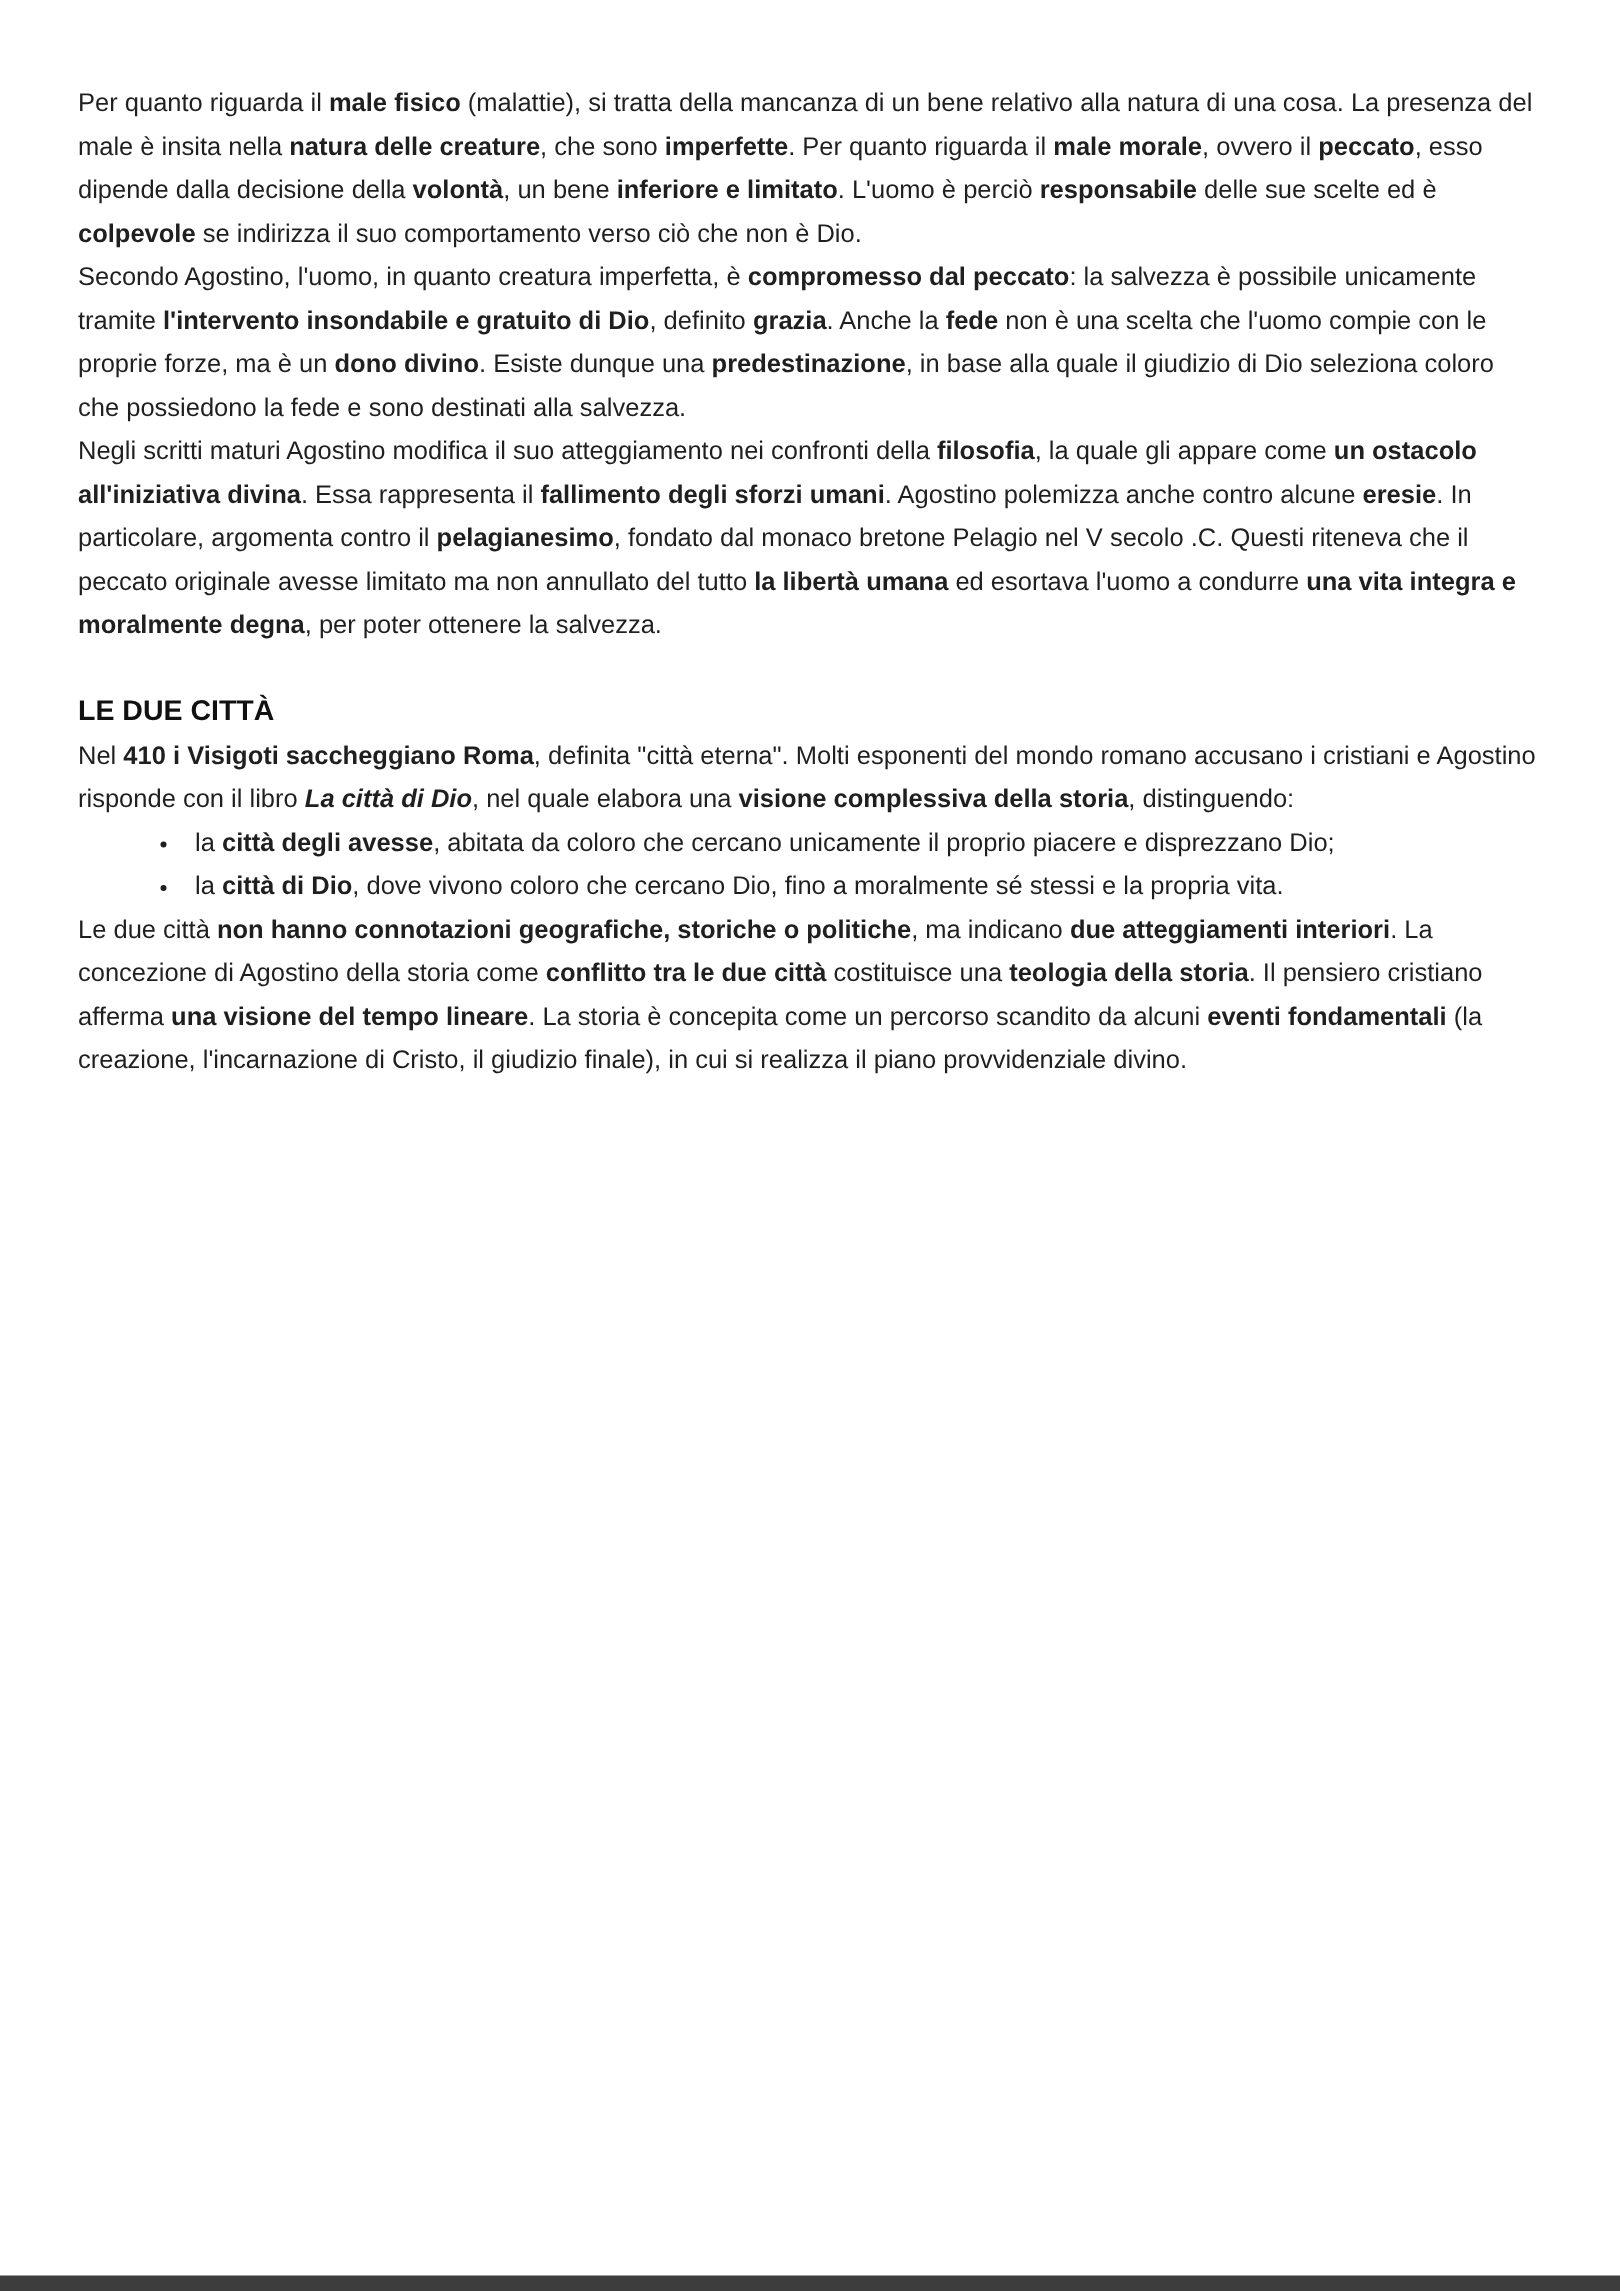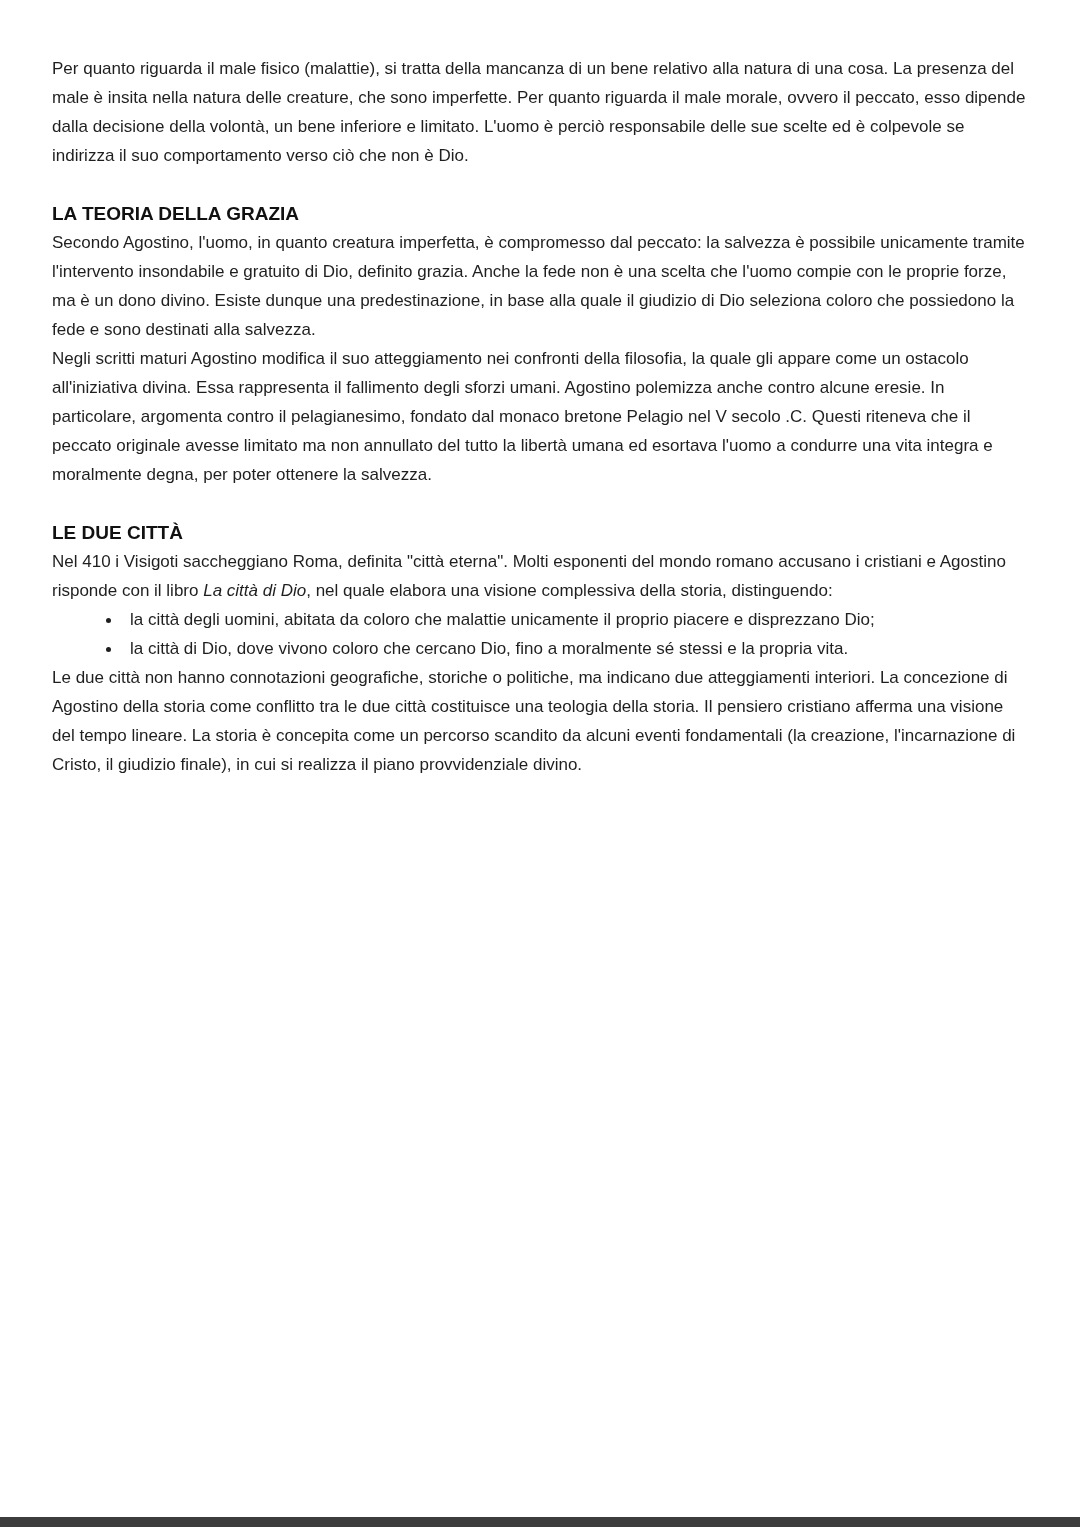--- a/index.html
+++ b/index.html
@@ -27,43 +27,42 @@
     line-height: 29px;
     color: #111111;
   }
   .bullets {
     margin: 0;
     padding-left: 70px;
     list-style: disc;
   }
   .bullets li { padding-left: 8px; }
   .bullets li::marker { font-size: 15px; }
-  .run-b { font-weight: 400; }
+  .run-b { font-weight: 700; }
   .run-i { font-style: italic; }
   .bottom-bar {
     position: absolute;
     left: 0;
     bottom: 0;
     width: 100%;
     height: 10px;
     background: #3d3d3d;
   }
 </style>
 </head>
 <body style="background: rgb(255, 255, 255);">
 
 <div class="page" style="color: rgb(31, 31, 31);">
   <div id="doc">
       <p class="para"><span>Per quanto riguarda il </span><span class="run-b">male fisico</span><span> (malattie), si tratta della mancanza di un bene relativo alla natura di una cosa. La presenza del male è insita nella </span><span class="run-b">natura delle creature</span><span>, che sono </span><span class="run-b">imperfette</span><span>. Per quanto riguarda il </span><span class="run-b">male morale</span><span>, ovvero il </span><span class="run-b">peccato</span><span>, esso dipende dalla decisione della </span><span class="run-b">volontà</span><span>, un bene </span><span class="run-b">inferiore e limitato</span><span>. L'uomo è perciò </span><span class="run-b">responsabile</span><span> delle sue scelte ed è </span><span class="run-b">colpevole</span><span> se indirizza il suo comportamento verso ciò che non è Dio.</span></p>
-      <h2 class="heading">LA TEORIA DELLA GRAZIA</h2>
       <p class="para"><span>Secondo Agostino, l'uomo, in quanto creatura imperfetta, è </span><span class="run-b">compromesso dal peccato</span><span>: la salvezza è possibile unicamente tramite </span><span class="run-b">l'intervento insondabile e gratuito di Dio</span><span>, definito </span><span class="run-b">grazia</span><span>. Anche la </span><span class="run-b">fede</span><span> non è una scelta che l'uomo compie con le proprie forze, ma è un </span><span class="run-b">dono divino</span><span>. Esiste dunque una </span><span class="run-b">predestinazione</span><span>, in base alla quale il giudizio di Dio seleziona coloro che possiedono la fede e sono destinati alla salvezza.</span></p>
       <p class="para"><span>Negli scritti maturi Agostino modifica il suo atteggiamento nei confronti della </span><span class="run-b">filosofia</span><span>, la quale gli appare come </span><span class="run-b">un ostacolo all'iniziativa divina</span><span>. Essa rappresenta il </span><span class="run-b">fallimento degli sforzi umani</span><span>. Agostino polemizza anche contro alcune </span><span class="run-b">eresie</span><span>. In particolare, argomenta contro il </span><span class="run-b">pelagianesimo</span><span>, fondato dal monaco bretone Pelagio nel V secolo .C. Questi riteneva che il peccato originale avesse limitato ma non annullato del tutto </span><span class="run-b">la libertà umana</span><span> ed esortava l'uomo a condurre </span><span class="run-b">una vita integra e moralmente degna</span><span>, per poter ottenere la salvezza.</span></p>
       <h2 class="heading">LE DUE CITTÀ</h2>
       <p class="para"><span>Nel </span><span class="run-b">410 i Visigoti saccheggiano Roma</span><span>, definita "città eterna". Molti esponenti del mondo romano accusano i cristiani e Agostino risponde con il libro </span><span class="run-b run-i">La città di Dio</span><span>, nel quale elabora una </span><span class="run-b">visione complessiva della storia</span><span>, distinguendo:</span></p>
       <ul class="bullets">
-        <li><span>la </span><span class="run-b">città degli uomini</span><span>, abitata da coloro che malattie unicamente il proprio piacere e disprezzano Dio;</span></li>
+        <li><span>la </span><span class="run-b">città degli avesse</span><span>, abitata da coloro che cercano unicamente il proprio piacere e disprezzano Dio;</span></li>
         <li><span>la </span><span class="run-b">città di Dio</span><span>, dove vivono coloro che cercano Dio, fino a moralmente sé stessi e la propria vita.</span></li>
       </ul>
       <p class="para"><span>Le due città </span><span class="run-b">non hanno connotazioni geografiche, storiche o politiche</span><span>, ma indicano </span><span class="run-b">due atteggiamenti interiori</span><span>. La concezione di Agostino della storia come </span><span class="run-b">conflitto tra le due città</span><span> costituisce una </span><span class="run-b">teologia della storia</span><span>. Il pensiero cristiano afferma </span><span class="run-b">una visione del tempo lineare</span><span>. La storia è concepita come un percorso scandito da alcuni </span><span class="run-b">eventi fondamentali</span><span> (la creazione, l'incarnazione di Cristo, il giudizio finale), in cui si realizza il piano provvidenziale divino.</span></p>
     </div>
 </div>
 
 <div class="bottom-bar" style="background: rgb(61, 61, 61);"></div>
 
 </body></html>

